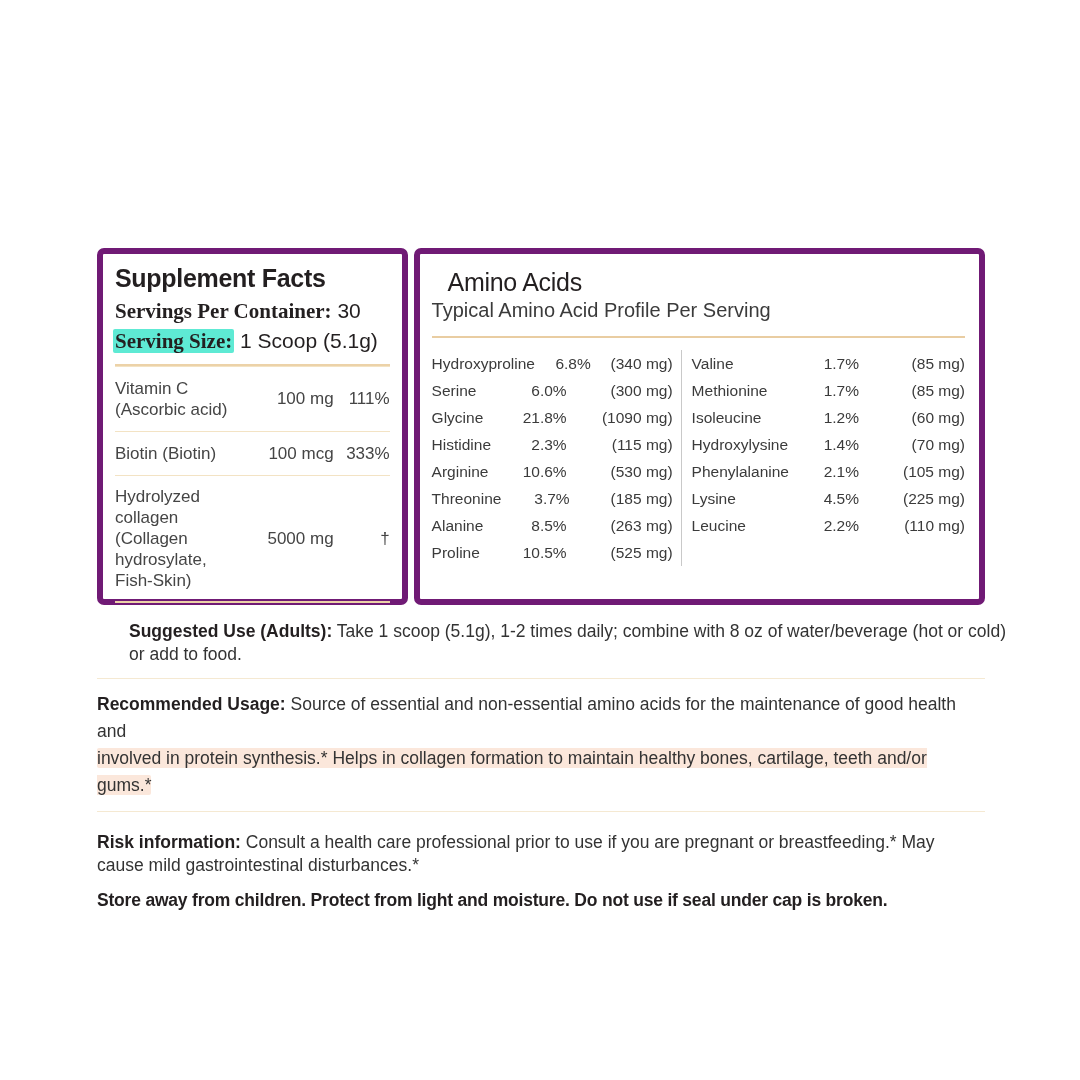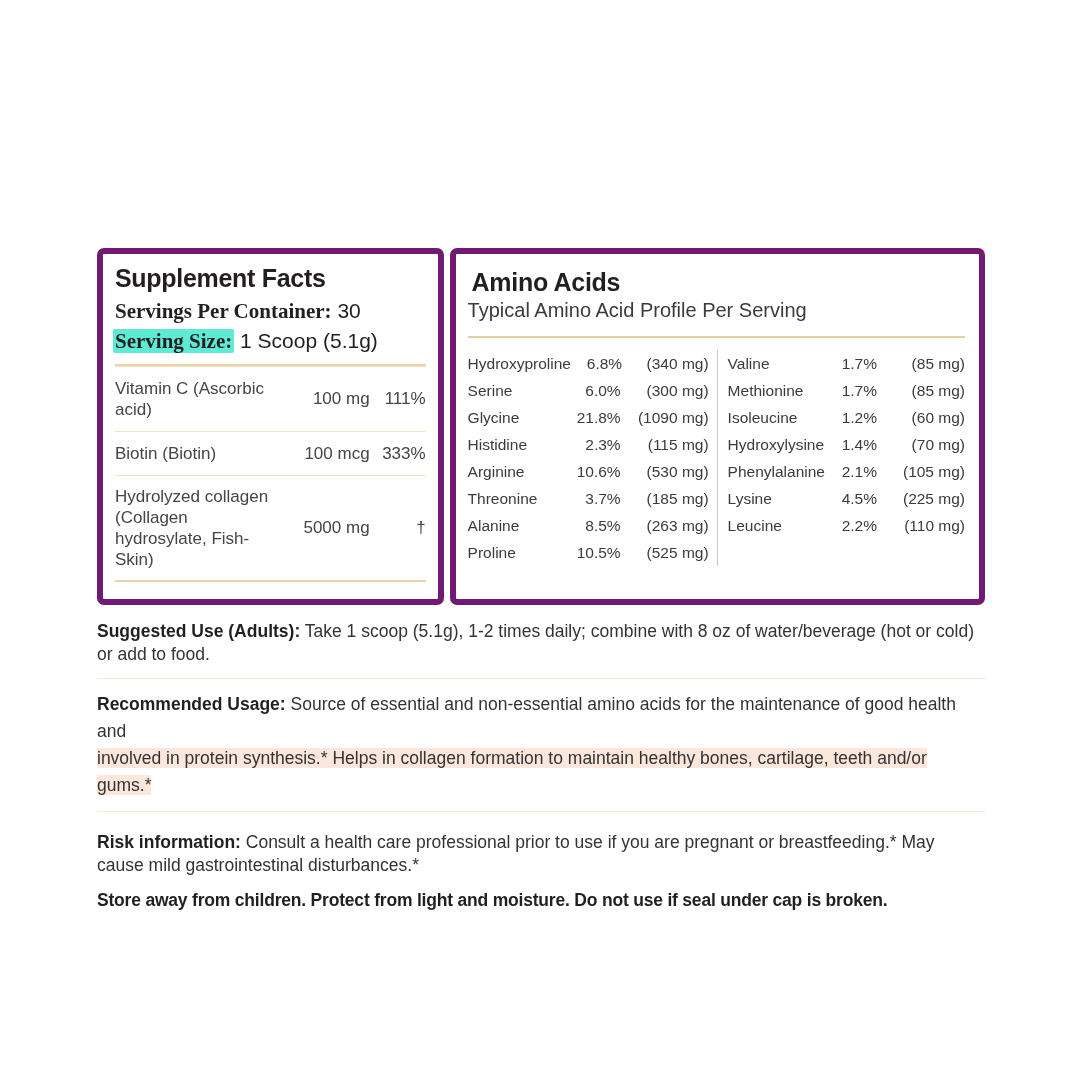--- a/index.html
+++ b/index.html
@@ -30,36 +30,36 @@
   .facts-header { display:flex; justify-content:space-between; font-size:15px; font-weight:bold; padding:8px 0 9px 0; }
 
   .fact-row { display:flex; align-items:center; font-size:17px; color:#454545; padding:11px 0; }
   .fact-name   { flex:1; line-height:21px; padding-right:6px; }
   .fact-amount { width:86px; text-align:right; }
   .fact-dv     { width:56px; text-align:right; }
   .fact-row.tall { padding:10px 0;justify-content:space-between; }
 
   .sf-footnote { font-size:17px; color:#454545; padding-top:12px; }
 
-  .aa-title    { font-size:25px; font-weight:bold; margin:0 0 2px 4px; letter-spacing:-0.3px; }
+  .aa-title    { font-size:25px; font-weight:normal; margin:0 0 2px 16px; letter-spacing:-0.3px; }
   .aa-subtitle { font-size:20px; color:#3b3b3b; margin:0 0 14px 0; }
   .aa-rule     { height:2px; background:#e9cda2; }
 
   .aa-columns { display:flex; margin-top:12px; }
   .aa-col-left  { width:250px; border-right:1px solid #c9c9c9; padding-right:8px; }
   .aa-col-right { flex:1; padding-left:10px; }
-  .aa-row { display:flex; align-items:center; height:27px; font-size:15.5px; color:#3b3b3b; }
+  .aa-row { display:flex; align-items:center; height:27px; font-size:15.5px; color:#3b3b3b;gap:18px; }
   .aa-name { flex:1; }
   .aa-pct  { width:52px; text-align:right; }
   .aa-mg   { width:88px; text-align:right; }
 
   
   .para { width:886px; font-size:17.5px; line-height:23px; color:#333333; }
   .para .b { font-weight:bold; color:#231f20; }
-  .p-suggested { margin-top:15px; }
+  .p-suggested { margin-top:15px;margin-left:32px; }
   .sep { height:1px; background:#f5e9d2; margin:12px 0 0 0; }
   .p-recommended { margin-top:12px; line-height:27px; }
   .hl-line { background:#fbe7db; border-radius:2px; }
   .p-risk { margin-top:19px; }
   .p-storage { margin-top:12px; font-weight:bold; color:#231f20; letter-spacing:-0.2px; }
 </style>
 </head>
 <body>
 
 <div class="page">

